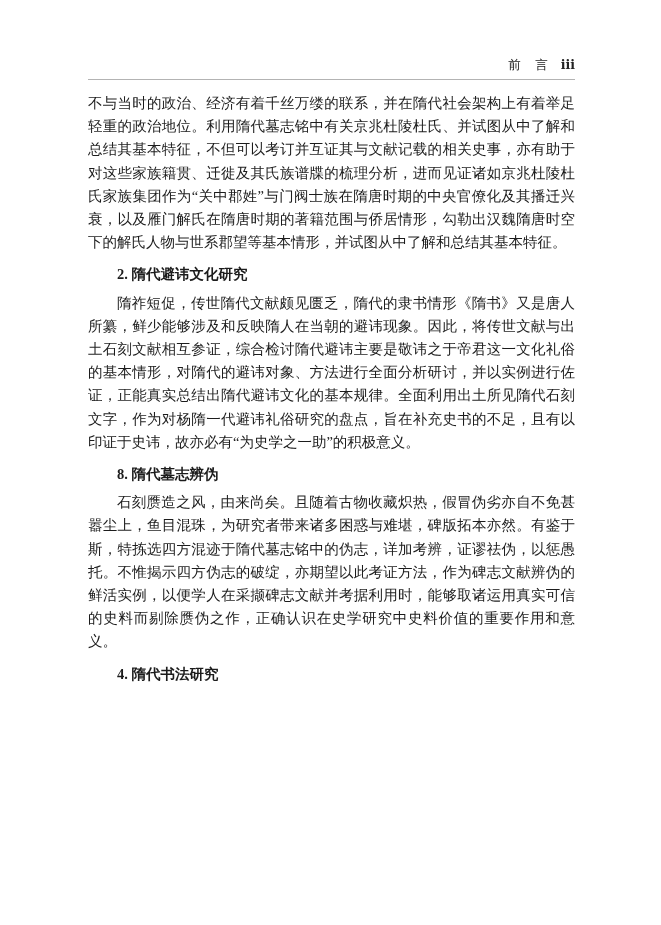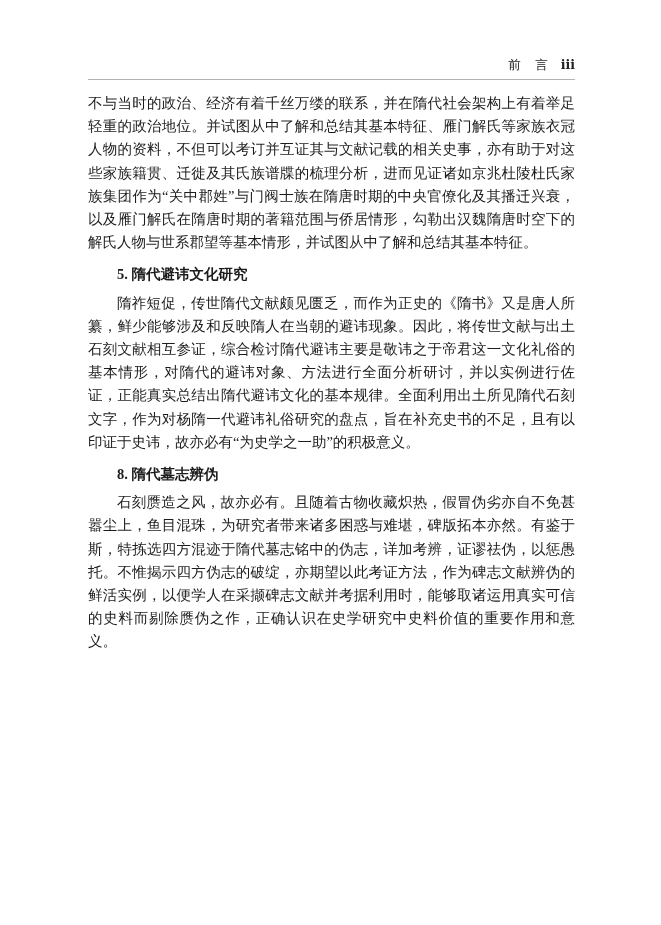--- a/index.html
+++ b/index.html
@@ -62,26 +62,27 @@
 
 <div class="page">
 
   <div class="header">
     <span class="running-head">前　言</span><span class="page-num">ⅲ</span>
   </div>
 
   <div class="header-rule"></div>
 
   <div class="content">
-    <p class="para first">不与当时的政治、经济有着千丝万缕的联系，并在隋代社会架构上有着举足轻重的政治地位。并试图从中了解和总结其基本特征、雁门解氏等家族衣冠人物的资料，不但可以考订并互证其与文献记载的相关史事，亦有助于对这些家族籍贯、迁徙及其氏族谱牒的梳理分析，进而见证诸如京兆杜陵杜氏家族集团作为“关中郡姓”与门阀士族在隋唐时期的中央官僚化及其播迁兴衰，以及雁门解氏在隋唐时期的著籍范围与侨居情形，勾勒出汉魏隋唐时空下的解氏人物与世系郡望等基本情形，并试图从中了解和总结其基本特征。</p>
+    <p class="para first">不与当时的政治、经济有着千丝万缕的联系，并在隋代社会架构上有着举足轻重的政治地位。利用隋代墓志铭中有关京兆杜陵杜氏、并试图从中了解和总结其基本特征，不但可以考订并互证其与文献记载的相关史事，亦有助于对这些家族籍贯、迁徙及其氏族谱牒的梳理分析，进而见证诸如京兆杜陵杜氏家族集团作为“关中郡姓”与门阀士族在隋唐时期的中央官僚化及其播迁兴衰，以及雁门解氏在隋唐时期的著籍范围与侨居情形，勾勒出汉魏隋唐时空下的解氏人物与世系郡望等基本情形，并试图从中了解和总结其基本特征。</p>
 
-    <h3 class="heading">5. 隋代避讳文化研究</h3>
+    <h3 class="heading">2. 隋代避讳文化研究</h3>
 
-    <p class="para">隋祚短促，传世隋代文献颇见匮乏，而作为正史的《隋书》又是唐人所纂，鲜少能够涉及和反映隋人在当朝的避讳现象。因此，将传世文献与出土石刻文献相互参证，综合检讨隋代避讳主要是敬讳之于帝君这一文化礼俗的基本情形，对隋代的避讳对象、方法进行全面分析研讨，并以实例进行佐证，正能真实总结出隋代避讳文化的基本规律。全面利用出土所见隋代石刻文字，作为对杨隋一代避讳礼俗研究的盘点，旨在补充史书的不足，且有以印证于史讳，故亦必有“为史学之一助”的积极意义。</p>
+    <p class="para">隋祚短促，传世隋代文献颇见匮乏，隋代的隶书情形《隋书》又是唐人所纂，鲜少能够涉及和反映隋人在当朝的避讳现象。因此，将传世文献与出土石刻文献相互参证，综合检讨隋代避讳主要是敬讳之于帝君这一文化礼俗的基本情形，对隋代的避讳对象、方法进行全面分析研讨，并以实例进行佐证，正能真实总结出隋代避讳文化的基本规律。全面利用出土所见隋代石刻文字，作为对杨隋一代避讳礼俗研究的盘点，旨在补充史书的不足，且有以印证于史讳，故亦必有“为史学之一助”的积极意义。</p>
 
     <h3 class="heading">8. 隋代墓志辨伪</h3>
 
-    <p class="para">石刻赝造之风，故亦必有。且随着古物收藏炽热，假冒伪劣亦自不免甚嚣尘上，鱼目混珠，为研究者带来诸多困惑与难堪，碑版拓本亦然。有鉴于斯，特拣选四方混迹于隋代墓志铭中的伪志，详加考辨，证谬祛伪，以惩愚托。不惟揭示四方伪志的破绽，亦期望以此考证方法，作为碑志文献辨伪的鲜活实例，以便学人在采撷碑志文献并考据利用时，能够取诸运用真实可信的史料而剔除赝伪之作，正确认识在史学研究中史料价值的重要作用和意义。</p>
+    <p class="para">石刻赝造之风，由来尚矣。且随着古物收藏炽热，假冒伪劣亦自不免甚嚣尘上，鱼目混珠，为研究者带来诸多困惑与难堪，碑版拓本亦然。有鉴于斯，特拣选四方混迹于隋代墓志铭中的伪志，详加考辨，证谬祛伪，以惩愚托。不惟揭示四方伪志的破绽，亦期望以此考证方法，作为碑志文献辨伪的鲜活实例，以便学人在采撷碑志文献并考据利用时，能够取诸运用真实可信的史料而剔除赝伪之作，正确认识在史学研究中史料价值的重要作用和意义。</p>
 
+    <h3 class="heading">4. 隋代书法研究</h3>
 
   </div>
 
 </div>
 
 </body></html>

